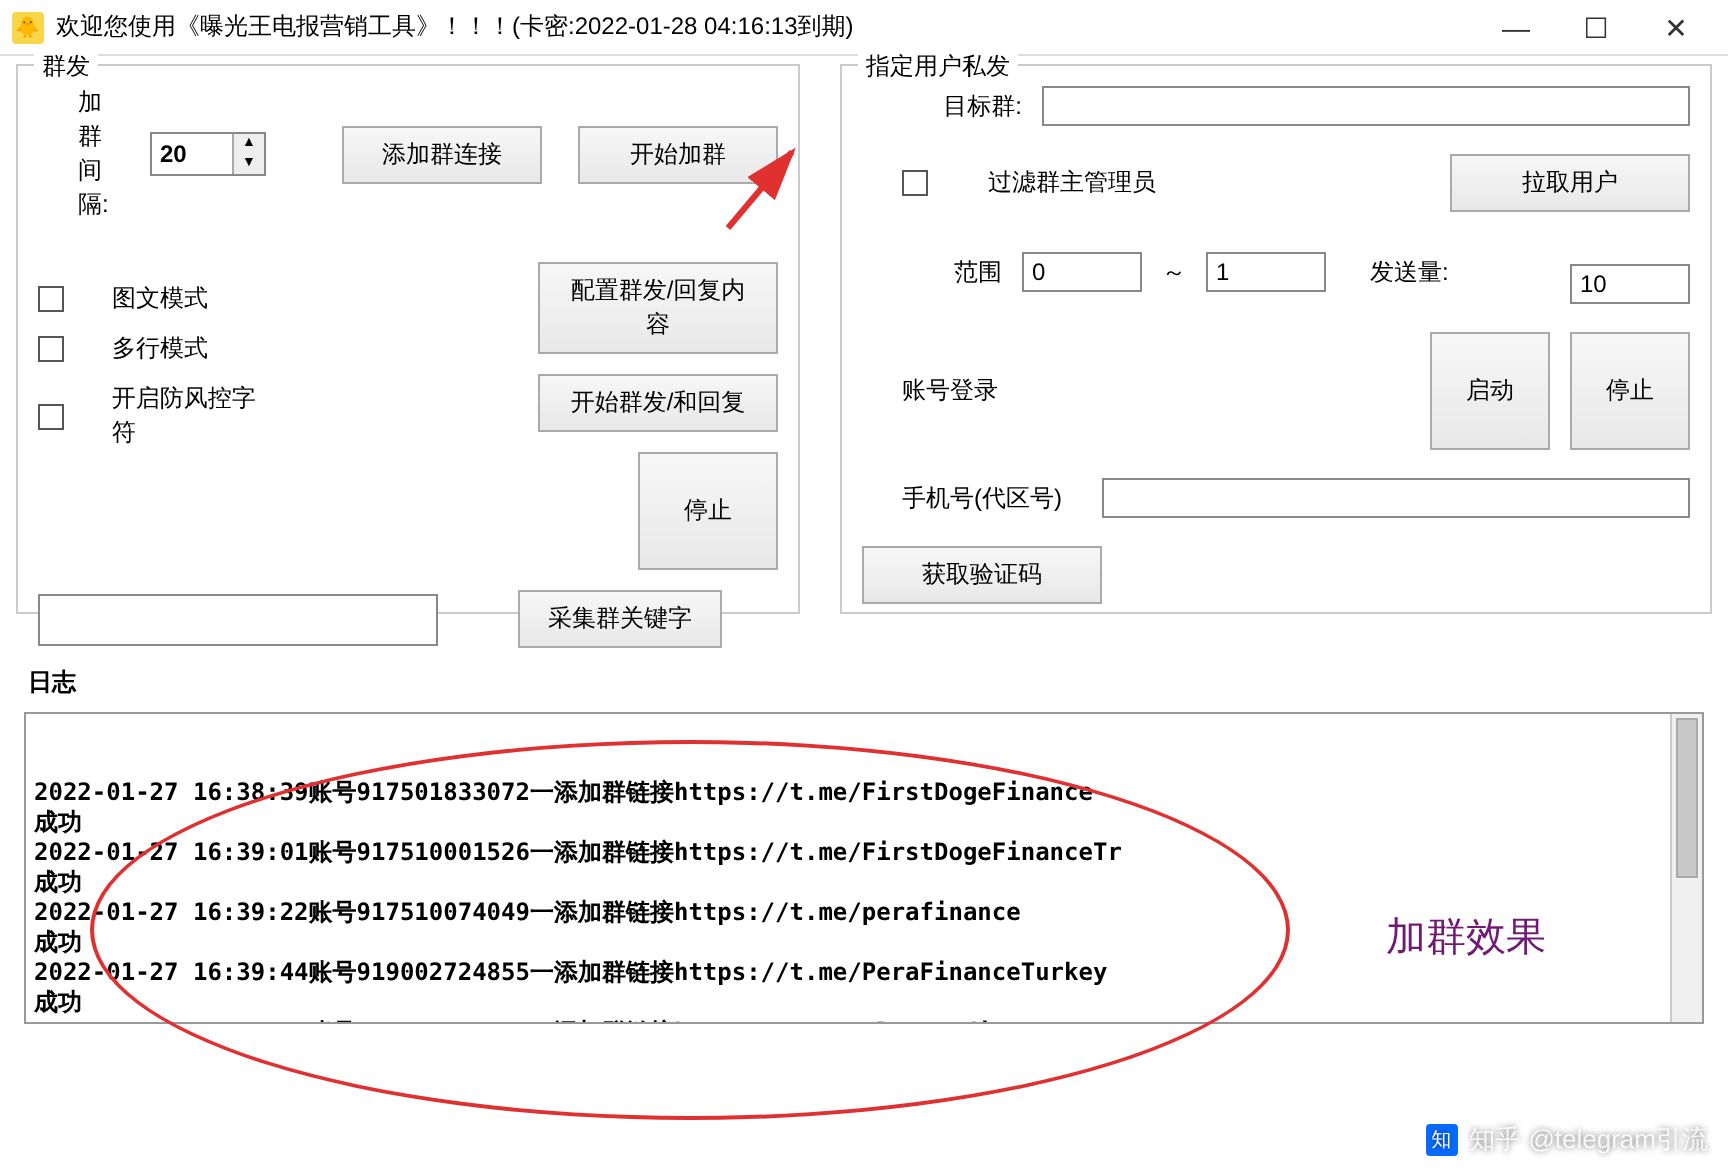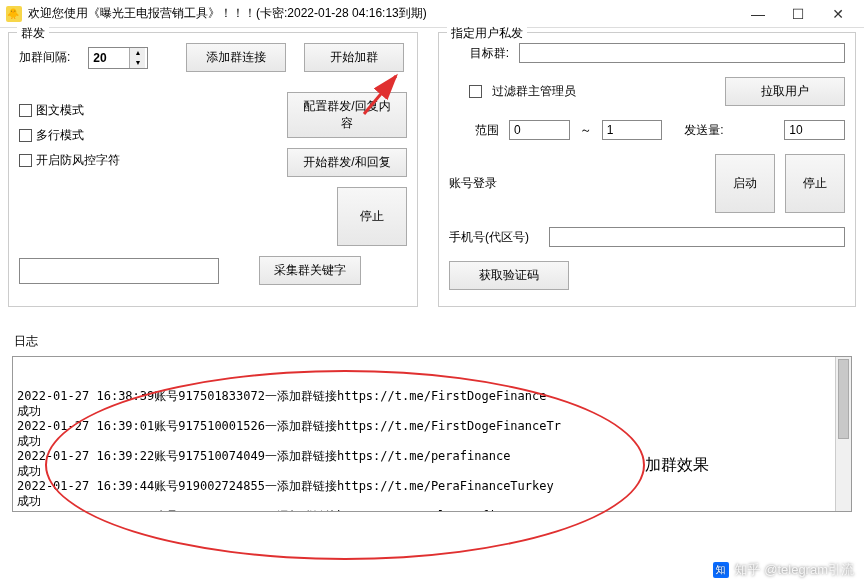--- a/index.html
+++ b/index.html
@@ -50,21 +50,21 @@
   }
   .panel-title {
     position: absolute;
     top: -8px; left: 8px;
     background: #fff;
     padding: 0 4px;
     font-size: 12px;
   }
   .panel-left { width: 410px; height: 275px; }
   .panel-right { flex: 1; height: 275px; }
-  .lbl { font-size: 12px; }
+  .lbl { font-size: 12px; margin-left: 20px; }
   .btn {
     background: linear-gradient(#f7f7f7,#e8e8e8);
     border: 1px solid #aaa;
     padding: 5px 14px;
     font-size: 12px;
     min-width: 100px;
     text-align: center;
     cursor: default;
   }
   .btn-sm { min-width: 60px; padding: 20px 10px; }
@@ -87,21 +87,21 @@
   .checkbox { width: 13px; height: 13px; border: 1px solid #555; display:inline-block; }
   .left-cols { display: flex; gap: 20px; }
   .left-col-a { width: 120px; padding-top: 10px;}
   .left-col-b { flex: 1; display: flex; flex-direction: column; gap: 10px; align-items: flex-end; }
   .left-col-b .btn { width: 120px; }
   .left-top { display: flex; align-items: center; gap: 18px; margin-bottom: 20px; }
   .left-bottom { display: flex; gap: 40px; margin-top: 10px; align-items: center; }
   .r-row { display: flex; align-items: center; margin-bottom: 14px; gap: 10px; justify-content: flex-end; }
   .r-row .lbl { width: 90px; text-align: left; }
   .r-row input[type=text] { flex: 1; }
-  .log-section { padding: 4px 12px 12px 12px; }
+  .log-section { padding: 4px 12px 12px 12px; font-weight: bold; }
   .log-label { margin: 18px 0 6px 2px; font-size: 12px; }
   .log-box {
     border: 1px solid #999;
     height: 156px;
     padding: 2px 4px;
     font-family: "SimSun", monospace;
     font-size: 12px;
     line-height: 15px;
     overflow: hidden;
     white-space: pre;
@@ -113,23 +113,24 @@
   }
   .scrollbar .thumb { position:absolute; left:2px; right:2px; top:2px; height:80px; background:#c8c8c8; border:1px solid #aaa; }
   .annotation-ellipse {
     position: absolute;
     border: 2px solid #e03030;
     border-radius: 50%;
     pointer-events: none;
   }
   .annotation-text {
     position: absolute;
-    color: #000000;
-    font-size: 16px;
+    color: #701a75;
+    font-size: 20px;
     pointer-events: none;
+    padding-left: 48px;
   }
   .arrow {
     position: absolute;
     pointer-events: none;
   }
   .watermark {
     position: absolute;
     right: 10px; bottom: 6px;
     color: rgba(255,255,255,0.85);
     text-shadow: 0 0 3px rgba(0,0,0,0.6);
@@ -213,21 +214,21 @@
       <span class="lbl">过滤群主管理员</span>
       <div style="flex:1"></div>
       <div class="btn" style="width:120px">拉取用户</div>
     </div>
     <div class="r-row">
       <span class="lbl" style="width:50px;text-align:right">范围</span>
       <input type="text" style="width: 60px;" value="0">
       <span>～</span>
       <input type="text" style="width: 60px;" value="1">
       <span class="lbl" style="margin-left:12px">发送量:</span>
-      <input type="text" style="width: 60px;" value="10">
+      <input type="text" style="width: 60px; margin-top: 12px;" value="10">
     </div>
     <div class="r-row">
       <span class="lbl" style="width:60px">账号登录</span>
       <div style="flex:1"></div>
       <div class="btn btn-sm">启动</div>
       <div class="btn btn-sm">停止</div>
     </div>
     <div class="r-row">
       <span class="lbl" style="width:90px">手机号(代区号)</span>
       <input type="text" style="width: 170px;" value="">

